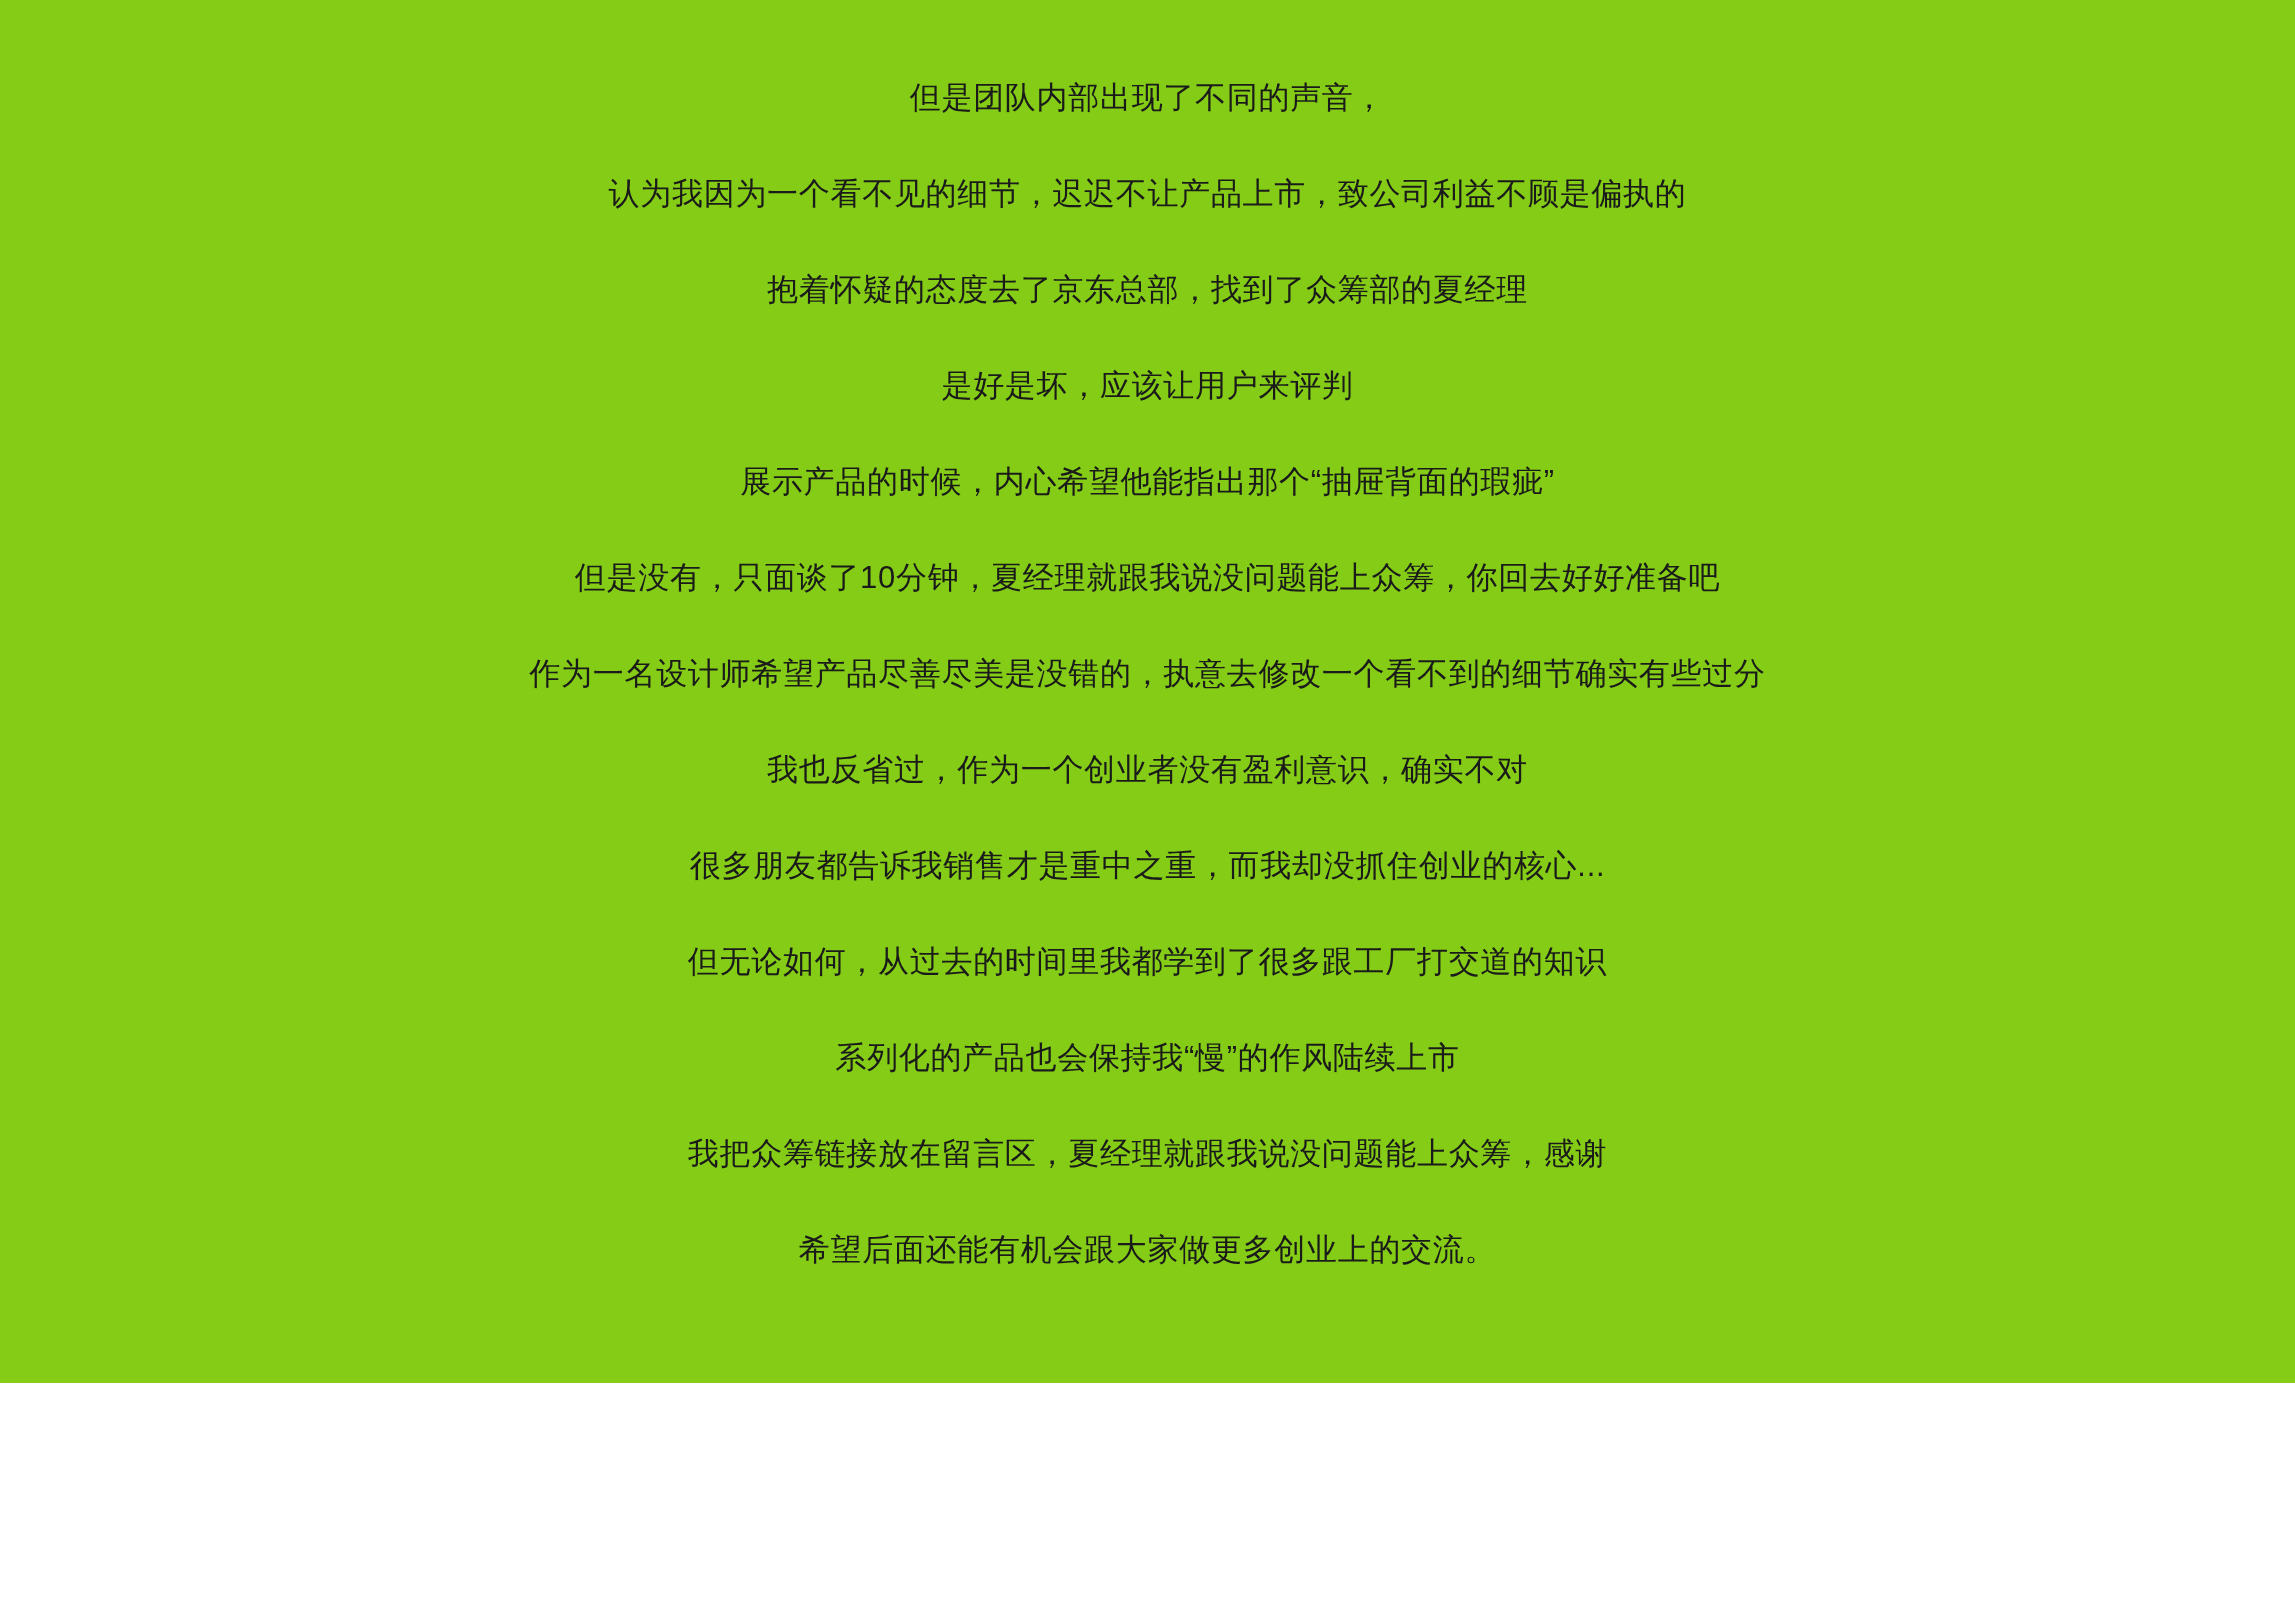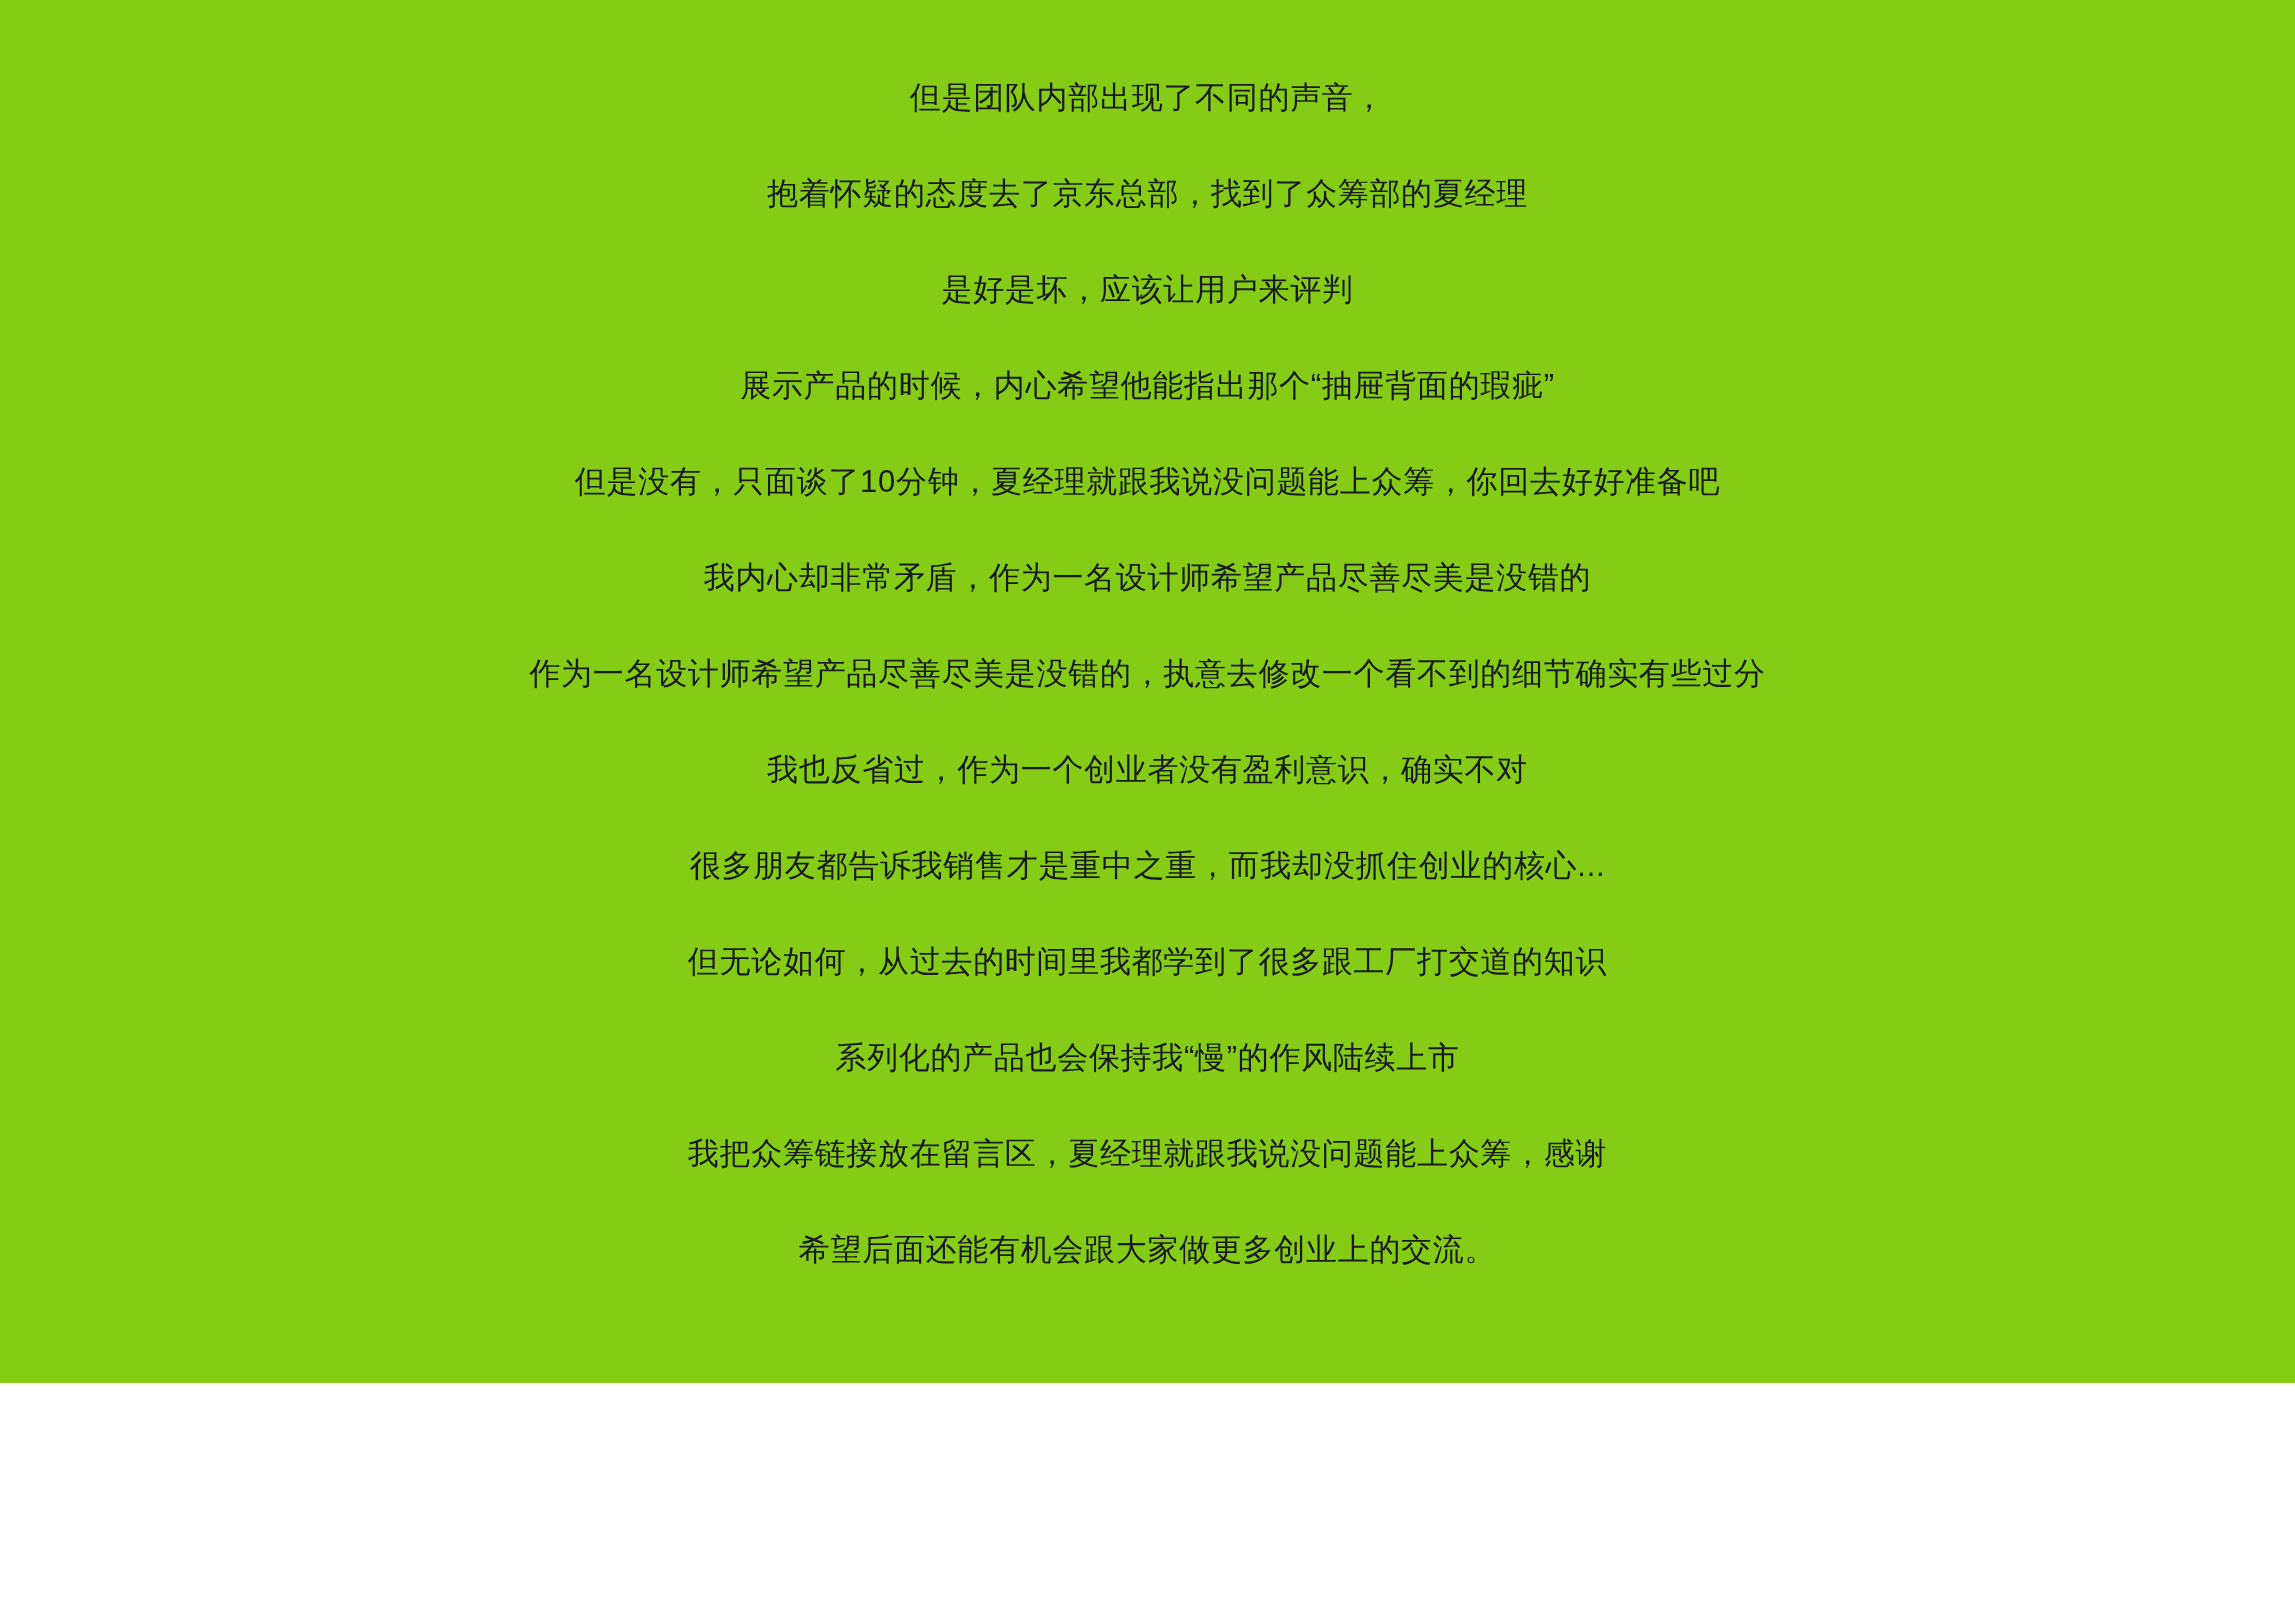--- a/index.html
+++ b/index.html
@@ -28,25 +28,25 @@
     text-align: center;
     white-space: nowrap;
     letter-spacing: 0.7px;
   }
 </style>
 </head>
 <body>
 
 <div class="page">
   <p class="line">但是团队内部出现了不同的声音，</p>
+  <p class="line">认为我因为一个看不见的细节，迟迟不让产品上市，致公司利益不顾是偏执的</p>
   <p class="line">抱着怀疑的态度去了京东总部，找到了众筹部的夏经理</p>
   <p class="line">是好是坏，应该让用户来评判</p>
   <p class="line">展示产品的时候，内心希望他能指出那个“抽屉背面的瑕疵”</p>
   <p class="line">但是没有，只面谈了10分钟，夏经理就跟我说没问题能上众筹，你回去好好准备吧</p>
-  <p class="line">我内心却非常矛盾，作为一名设计师希望产品尽善尽美是没错的</p>
   <p class="line">作为一名设计师希望产品尽善尽美是没错的，执意去修改一个看不到的细节确实有些过分</p>
   <p class="line">我也反省过，作为一个创业者没有盈利意识，确实不对</p>
   <p class="line">很多朋友都告诉我销售才是重中之重，而我却没抓住创业的核心...</p>
   <p class="line">但无论如何，从过去的时间里我都学到了很多跟工厂打交道的知识</p>
   <p class="line">系列化的产品也会保持我“慢”的作风陆续上市</p>
   <p class="line">我把众筹链接放在留言区，夏经理就跟我说没问题能上众筹，感谢</p>
   <p class="line">希望后面还能有机会跟大家做更多创业上的交流。</p>
 </div>
 
 

